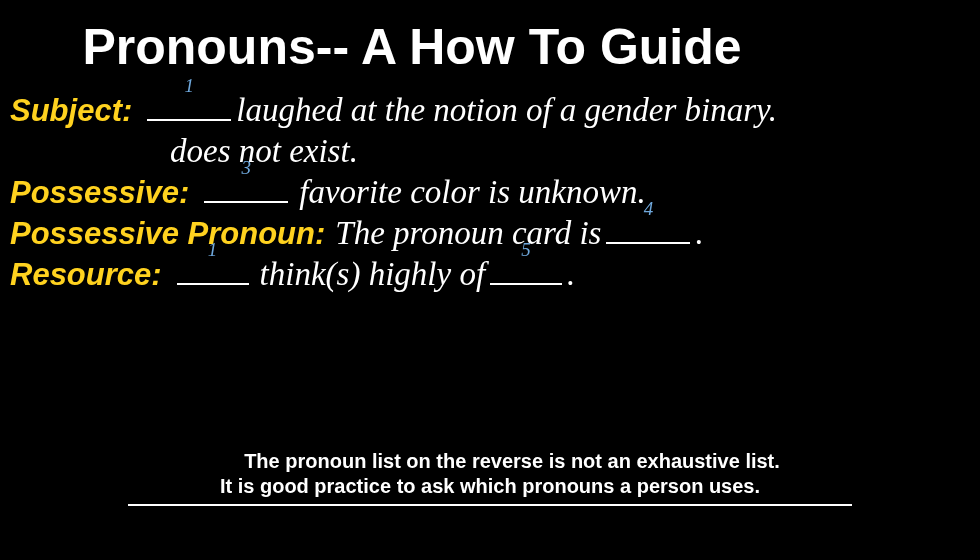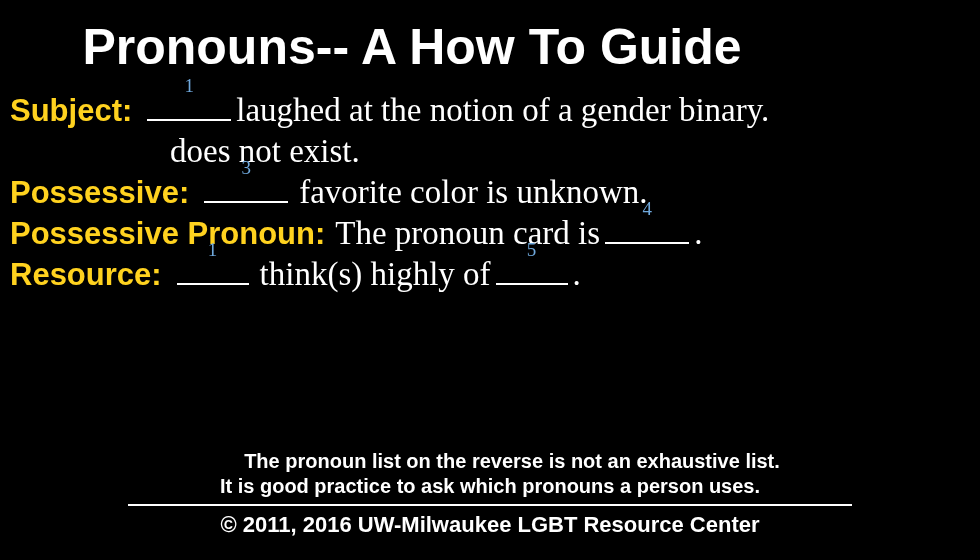--- a/index.html
+++ b/index.html
@@ -37,20 +37,21 @@
     position: absolute;
     top: 92px;
     left: 10px;
     width: 960px;
   }
   .line {
     display: flex;
     align-items: baseline;
     white-space: nowrap;
     margin-bottom: 4px;
+    font-style: italic;
   }
   .lbl {
     color: #ffd21f;
     font-family: "Liberation Sans", sans-serif;
     font-weight: bold;
     font-size: 31px;
     margin-right: 10px;
   }
   .txt {
     color: #ffffff;
@@ -156,15 +157,14 @@
         <span class="num">5</span>
       </span>
       <span class="txt">.</span>
     </div>
 
   </div>
 
   <div class="footer note1">The pronoun list on the reverse is not an exhaustive list.</div>
   <div class="footer note2">It is good practice to ask which pronouns a person uses.</div>
   <div class="rule"></div>
-  <div class="footer copy">© 2011, 2016 UW-Milwaukee LGBT Resource Center</div>
 
 </div>
 
 </body></html>

